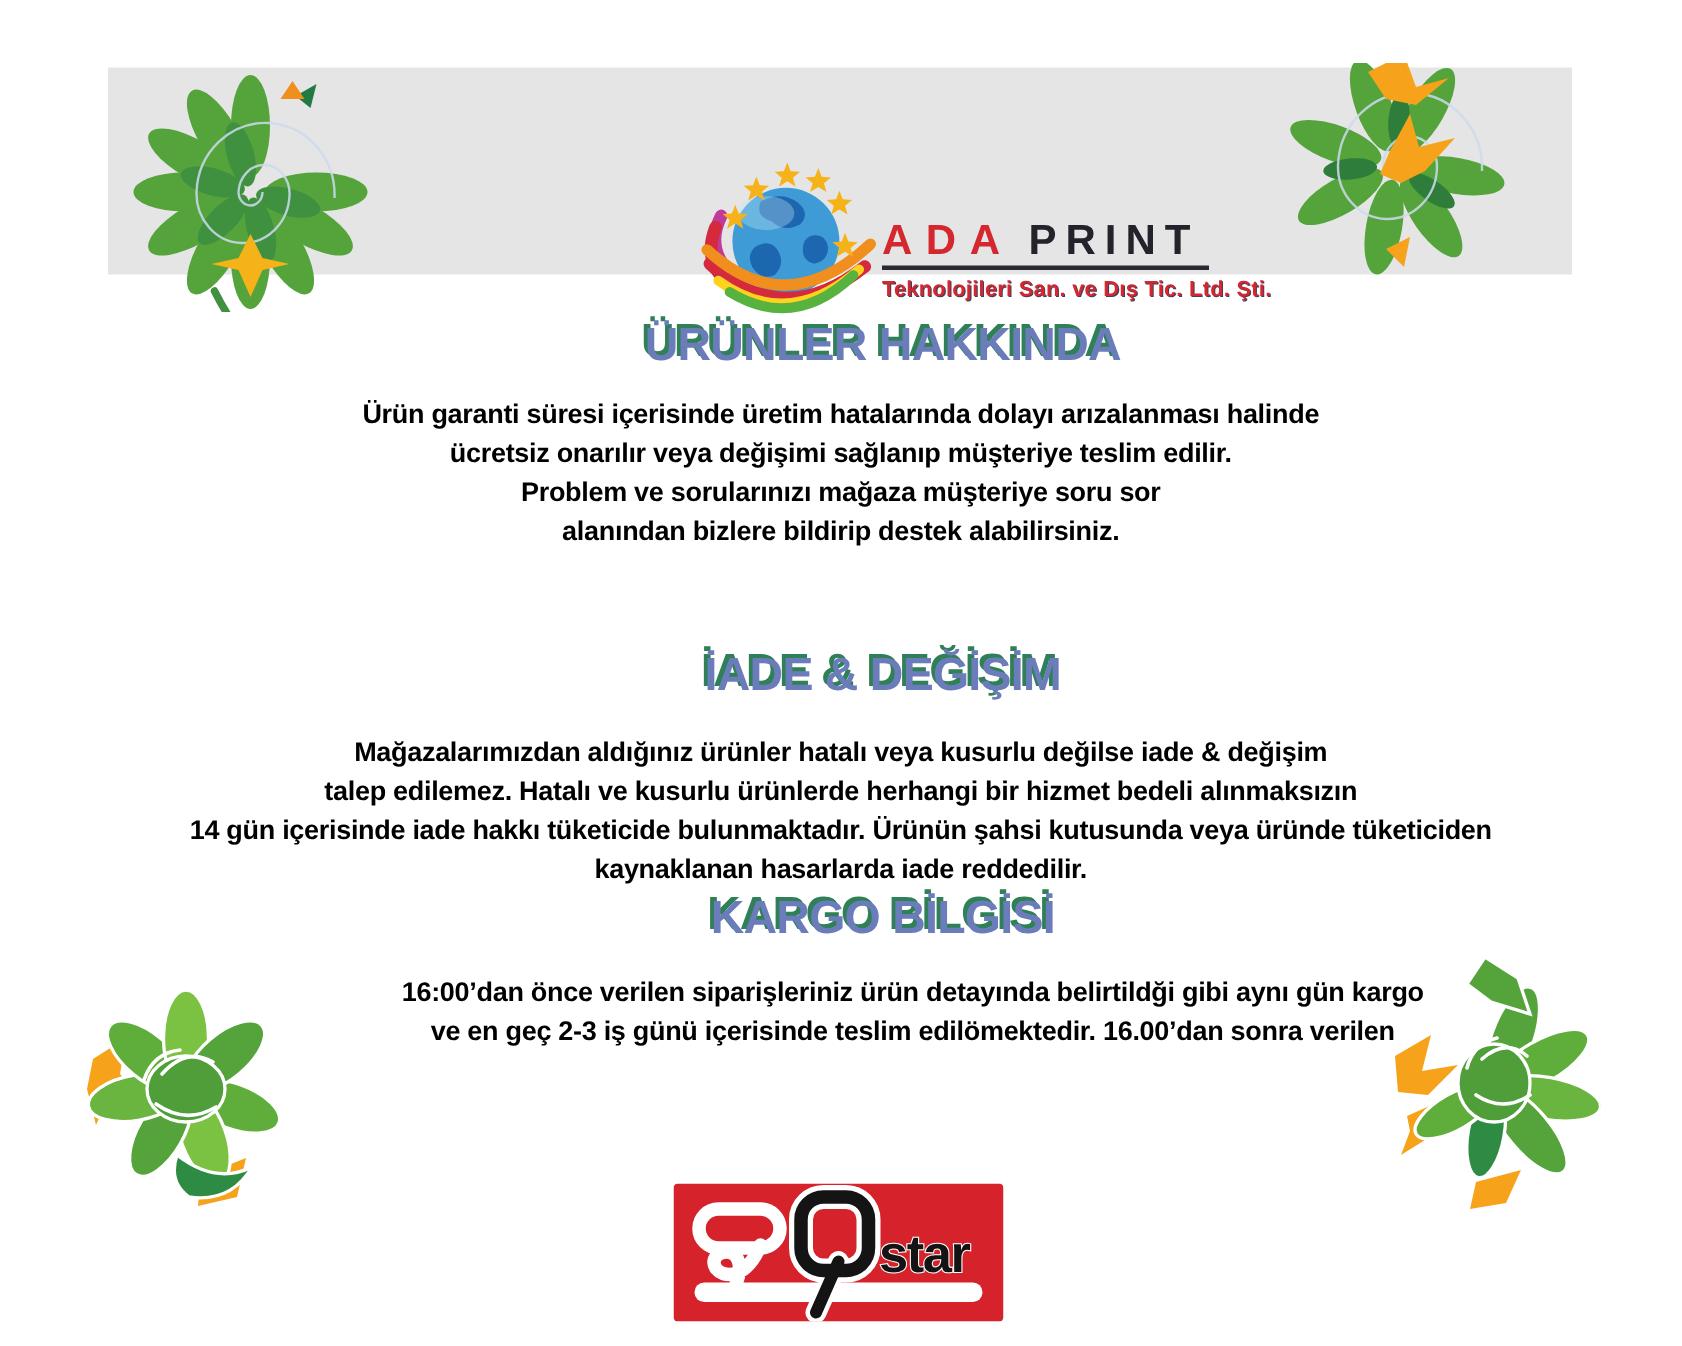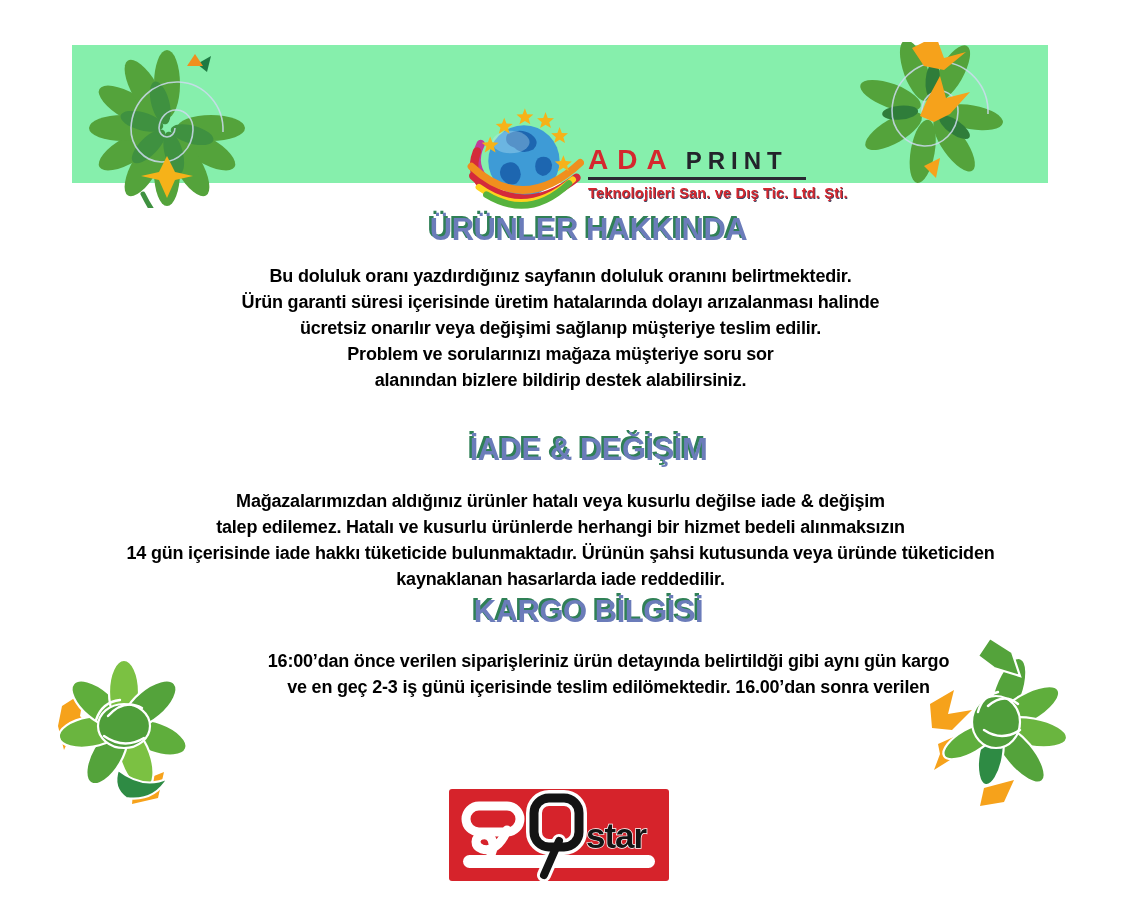--- a/index.html
+++ b/index.html
@@ -3,39 +3,39 @@
 <meta charset="utf-8">
 <style>
   html,body{margin:0;padding:0;}
   body{
     width:1121px;height:897px;position:relative;overflow:hidden;
     background:#ffffff;
     font-family:"Liberation Sans", sans-serif;
   }
   .banner{
     position:absolute;left:72px;top:45px;width:976px;height:138px;
-    background:#86efac;
+    background:#e5e5e5;
   }
   .deco{position:absolute;pointer-events:none;}
   .deco-banner-left{left:82px;top:50px;}
   .deco-banner-right{left:840px;top:42px;}
   .deco-bottom-left{left:42px;top:648px;}
   .deco-bottom-right{left:912px;top:636px;}
 
   .logo-wrap{
     position:absolute;left:390px;top:56px;
     display:flex;align-items:center;
   }
   .logo-text{margin-left:4px;margin-top:26px;}
   .brand-row{display:flex;align-items:baseline;white-space:pre;}
   .brand-ada{
     color:#d5272e;font-weight:700;font-size:28px;letter-spacing:9px;
   }
   .brand-print{
-    color:#23232b;font-weight:700;font-size:24px;letter-spacing:6px;margin-left:10px;text-align:center;
+    color:#23232b;font-weight:700;font-size:28px;letter-spacing:6px;margin-left:10px;text-align:center;
   }
   .brand-underline{height:0;border-top:3px solid #2a2a33;width:218px;margin-top:1px;}
   .brand-subtitle{
     margin-top:5px;font-size:14.5px;font-weight:700;color:#d5272e;
     text-shadow:0.7px 0.7px 0 #41415f;letter-spacing:0.2px;white-space:pre;
   }
 
   .section-title{
     position:absolute;left:0;width:100%;text-align:center;
     font-weight:700;font-size:31px;letter-spacing:-0.5px;
@@ -149,21 +149,20 @@
     </g>
     <path d="M8,0 a8,9 0 1 1 -16,0 a18,20 0 1 1 36,2 a33,35 0 1 1 -66,-2 a48,50 0 1 1 96,4" stroke="#ccdaee" stroke-width="1.6" fill="none" opacity="0.85"></path>
     <polygon fill="#f6a21b" points="-4,-8 10,-34 16,-12 40,-18 20,4 4,12 -10,6"></polygon>
     <polygon fill="#f6a21b" points="-18,-62 6,-74 14,-52 36,-58 14,-40 -6,-44"></polygon>
     <polygon fill="#f6a21b" points="-6,56 10,48 6,68"></polygon>
   </g>
 </svg>
 
 <div class="section-title title-1">ÜRÜNLER HAKKINDA</div>
 <div class="para para-1">
-  <div class="line">Bu doluluk oranı yazdırdığınız sayfanın doluluk oranını belirtmektedir.</div>
   <div class="line">Ürün garanti süresi içerisinde üretim hatalarında dolayı arızalanması halinde</div>
   <div class="line">ücretsiz onarılır veya değişimi sağlanıp müşteriye teslim edilir.</div>
   <div class="line">Problem ve sorularınızı mağaza müşteriye soru sor</div>
   <div class="line">alanından bizlere bildirip destek alabilirsiniz.</div>
 </div>
 
 <div class="section-title title-2">İADE &amp; DEĞİŞİM</div>
 <div class="para para-2">
   <div class="line">Mağazalarımızdan aldığınız ürünler hatalı veya kusurlu değilse iade &amp; değişim</div>
   <div class="line">talep edilemez. Hatalı ve kusurlu ürünlerde herhangi bir hizmet bedeli alınmaksızın</div>

